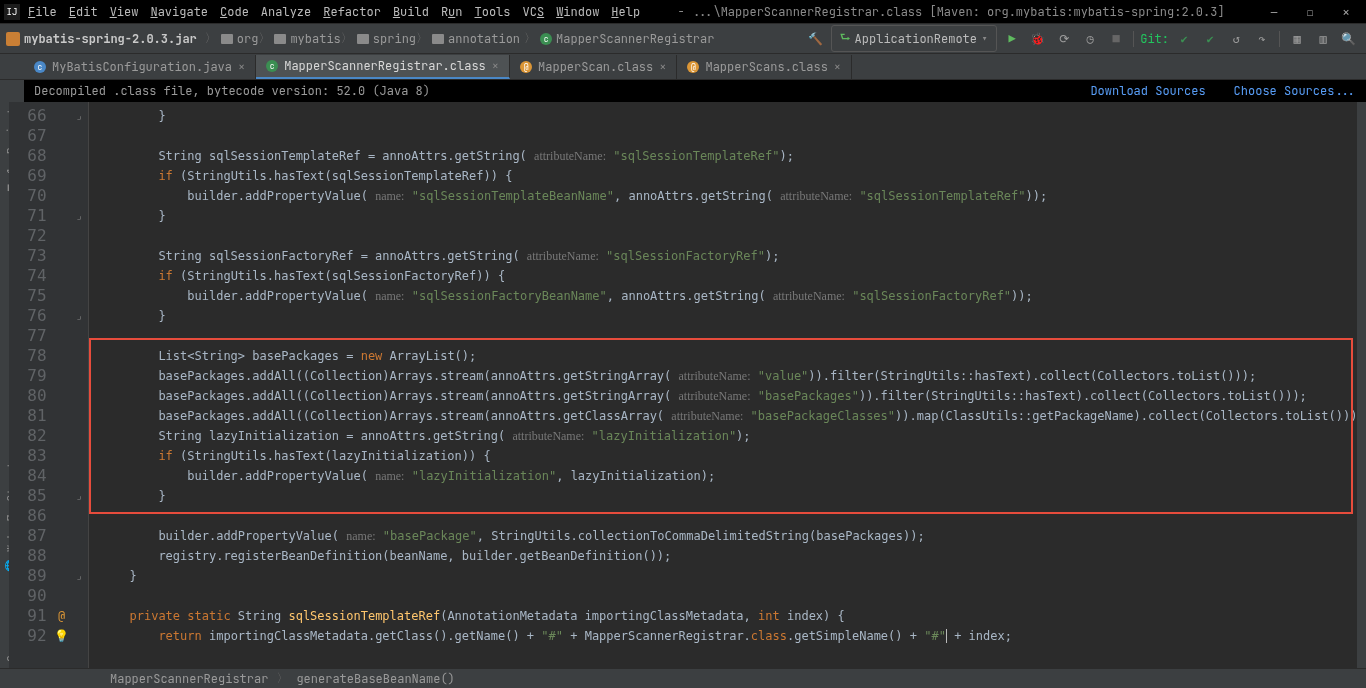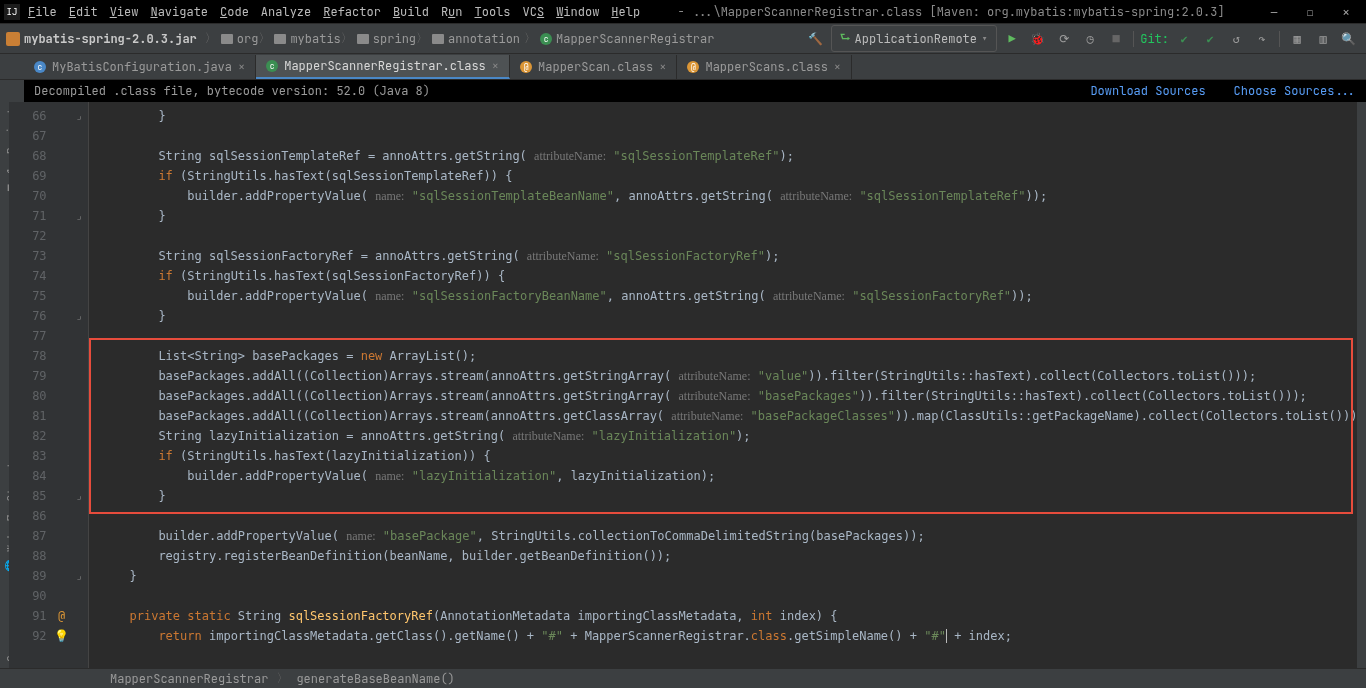--- a/index.html
+++ b/index.html
@@ -50,21 +50,21 @@
     padding:0 10px; color:#9a9a9a; margin-left:24px;}
   .banner .links { margin-left:auto; display:flex; gap:28px;}
   .banner .links span { color:#589df6; cursor:pointer; }
   
   .workarea { position:absolute; top:102px; bottom:20px; left:0; right:0; display:flex;}
   .l-strip, .r-strip { width:24px; background:#3c3f41; position:relative;}
   .strip-label { writing-mode:vertical-rl; transform:rotate(180deg);
     color:#8a8a8a; font-size:11px; position:absolute; left:4px; cursor:pointer;}
   .editor { flex:1; background:#2b2b2b; position:relative; display:flex; }
   .gutter-nums { width:44px; background:#313335; color:#606366; text-align:right;
-    padding:4px 6px 4px 16px; font-family:Consolas,monospace; font-size:12px; line-height:20px;}
+    padding:4px 6px 4px 16px; font-family:Consolas,monospace; font-size:16px; line-height:20px;}
   .gutter-fold { width:18px; background:#313335; border-right:1px solid #444;
     padding-top:4px; line-height:20px; font-size:10px; color:#888; text-align:center;}
   .gutter-icons{ width:18px; background:#313335; padding-top:4px;
     line-height:20px; font-size:12px; text-align:center;}
   .code { flex:1; padding:4px 0 4px 12px; font-family:Consolas,monospace;
     font-size:12px; line-height:20px; color:#a9b7c6; white-space:pre; position:relative;}
   .kw { color:#cc7832; }
   .str { color:#6a8759; }
   .hint { color:#787878; font-style:normal;font-family:Liberation Serif, serif; }
   .method-def { color:#ffc66d; }
@@ -214,21 +214,21 @@
         basePackages.addAll((Collection)Arrays.stream(annoAttrs.getClassArray( <span class="hint">attributeName:</span> <span class="str">"basePackageClasses"</span>)).map(ClassUtils::getPackageName).collect(Collectors.toList()))
         String lazyInitialization = annoAttrs.getString( <span class="hint">attributeName:</span> <span class="str">"lazyInitialization"</span>);
         <span class="kw">if</span> (StringUtils.hasText(lazyInitialization)) {
             builder.addPropertyValue( <span class="hint">name:</span> <span class="str">"lazyInitialization"</span>, lazyInitialization);
         }
 
         builder.addPropertyValue( <span class="hint">name:</span> <span class="str">"basePackage"</span>, StringUtils.collectionToCommaDelimitedString(basePackages));
         registry.registerBeanDefinition(beanName, builder.getBeanDefinition());
     }
 
-    <span class="kw">private static</span> String <span class="method-def">sqlSessionFactoryRef</span>(AnnotationMetadata importingClassMetadata, <span class="kw">int</span> index) {
+    <span class="kw">private static</span> String <span class="method-def">sqlSessionTemplateRef</span>(AnnotationMetadata importingClassMetadata, <span class="kw">int</span> index) {
         <span class="kw">return</span> importingClassMetadata.getClass().getName() + <span class="str">"#"</span> + MapperScannerRegistrar.<span class="kw">class</span>.getSimpleName() + <span class="str">"#"</span><span class="cursor"></span> + index;
 <div class="highlight-box" style="left: 0px; right: 4px; top: 236px; height: 176px;"></div></div>
 
   </div>
 
   <div class="r-strip" id="right-strip"></div>
 </div>
 
 <div class="status">
   <span>MapperScannerRegistrar</span>

